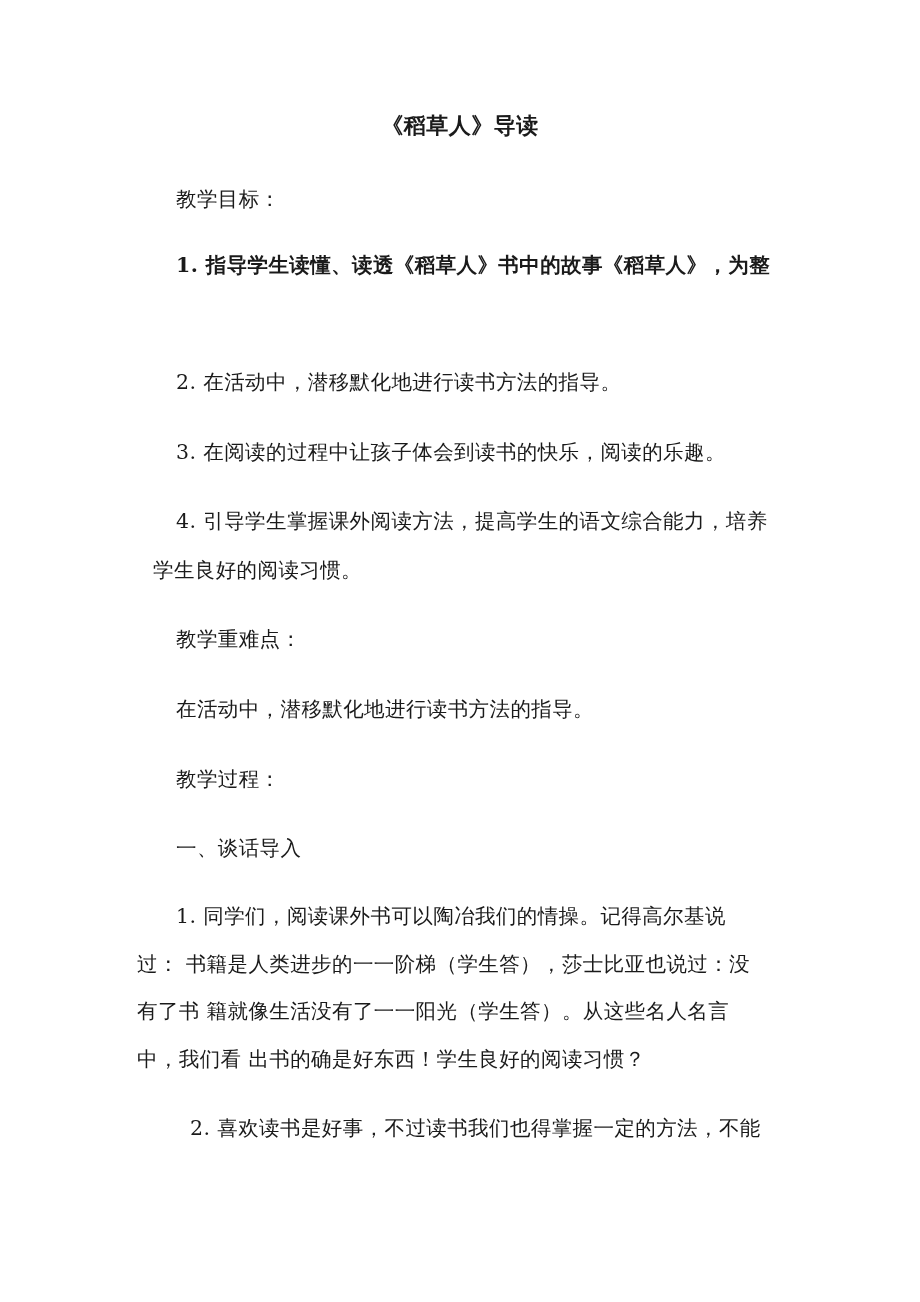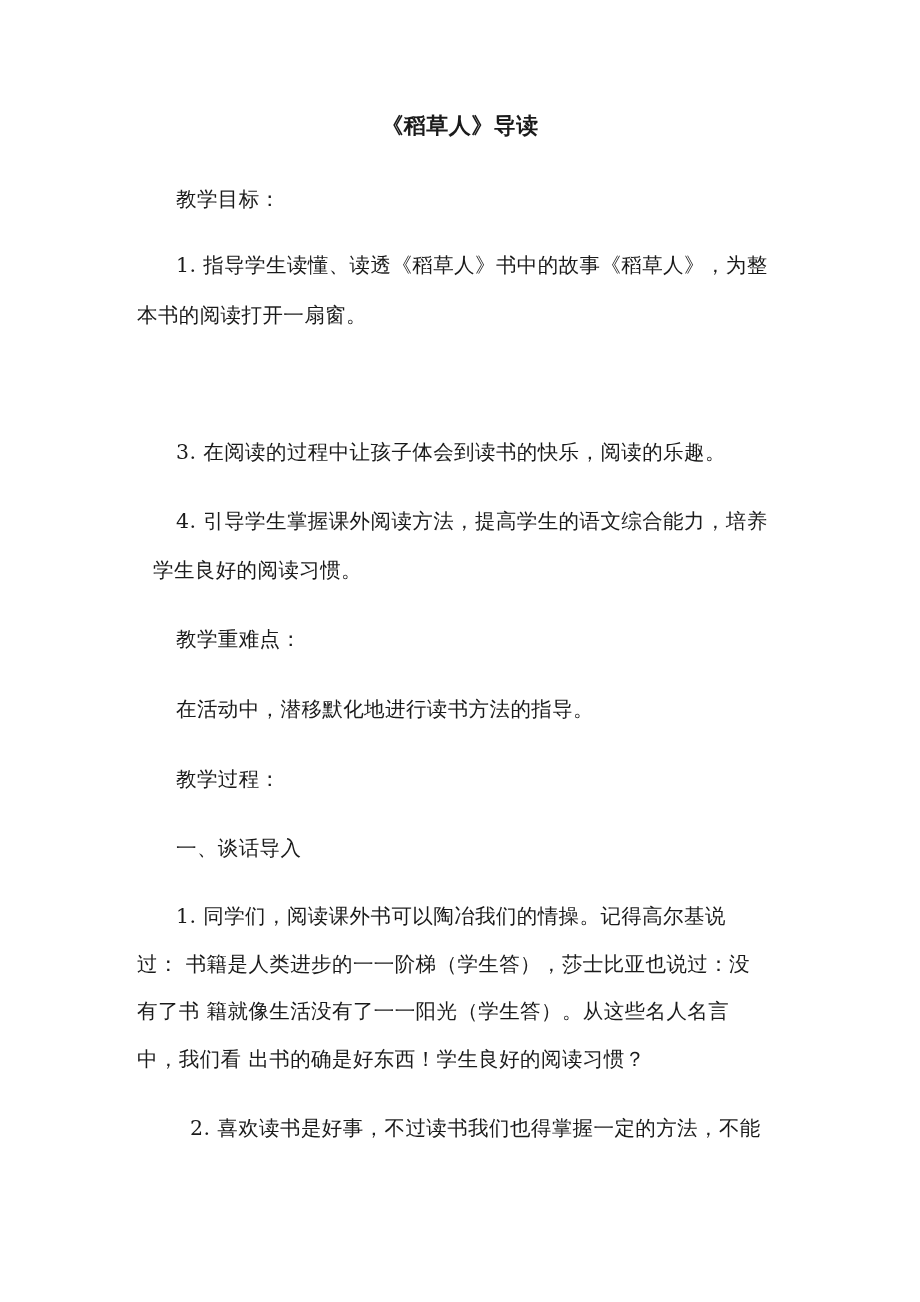--- a/index.html
+++ b/index.html
@@ -46,23 +46,23 @@
   </style>
 </head>
 <body>
 
 <div class="page">
 
   <div class="title">《稻草人》导读</div>
 
   <div class="line indent" style="top:172px;text-align:center;">教学目标：</div>
 
-  <div class="line indent" style="top:238px;">1. 指导学生读懂、读透《稻草人》书中的故事《稻草人》，为整</div>
-  <div class="line flush" style="top:288px;">本书的阅读打开一扇窗。</div>
+  <div class="line indent" style="top:238px;font-weight:bold;">1. 指导学生读懂、读透《稻草人》书中的故事《稻草人》，为整</div>
 
+  <div class="line indent" style="top:355px;">2. 在活动中，潜移默化地进行读书方法的指导。</div>
 
   <div class="line indent" style="top:425px;">3. 在阅读的过程中让孩子体会到读书的快乐，阅读的乐趣。</div>
 
   <div class="line indent" style="top:494px;">4. 引导学生掌握课外阅读方法，提高学生的语文综合能力，培养</div>
   <div class="line flush" style="top:543px;margin-left:16px;">学生良好的阅读习惯。</div>
 
   <div class="line indent" style="top:612px;">教学重难点：</div>
 
   <div class="line indent" style="top:682px;">在活动中，潜移默化地进行读书方法的指导。</div>
 

